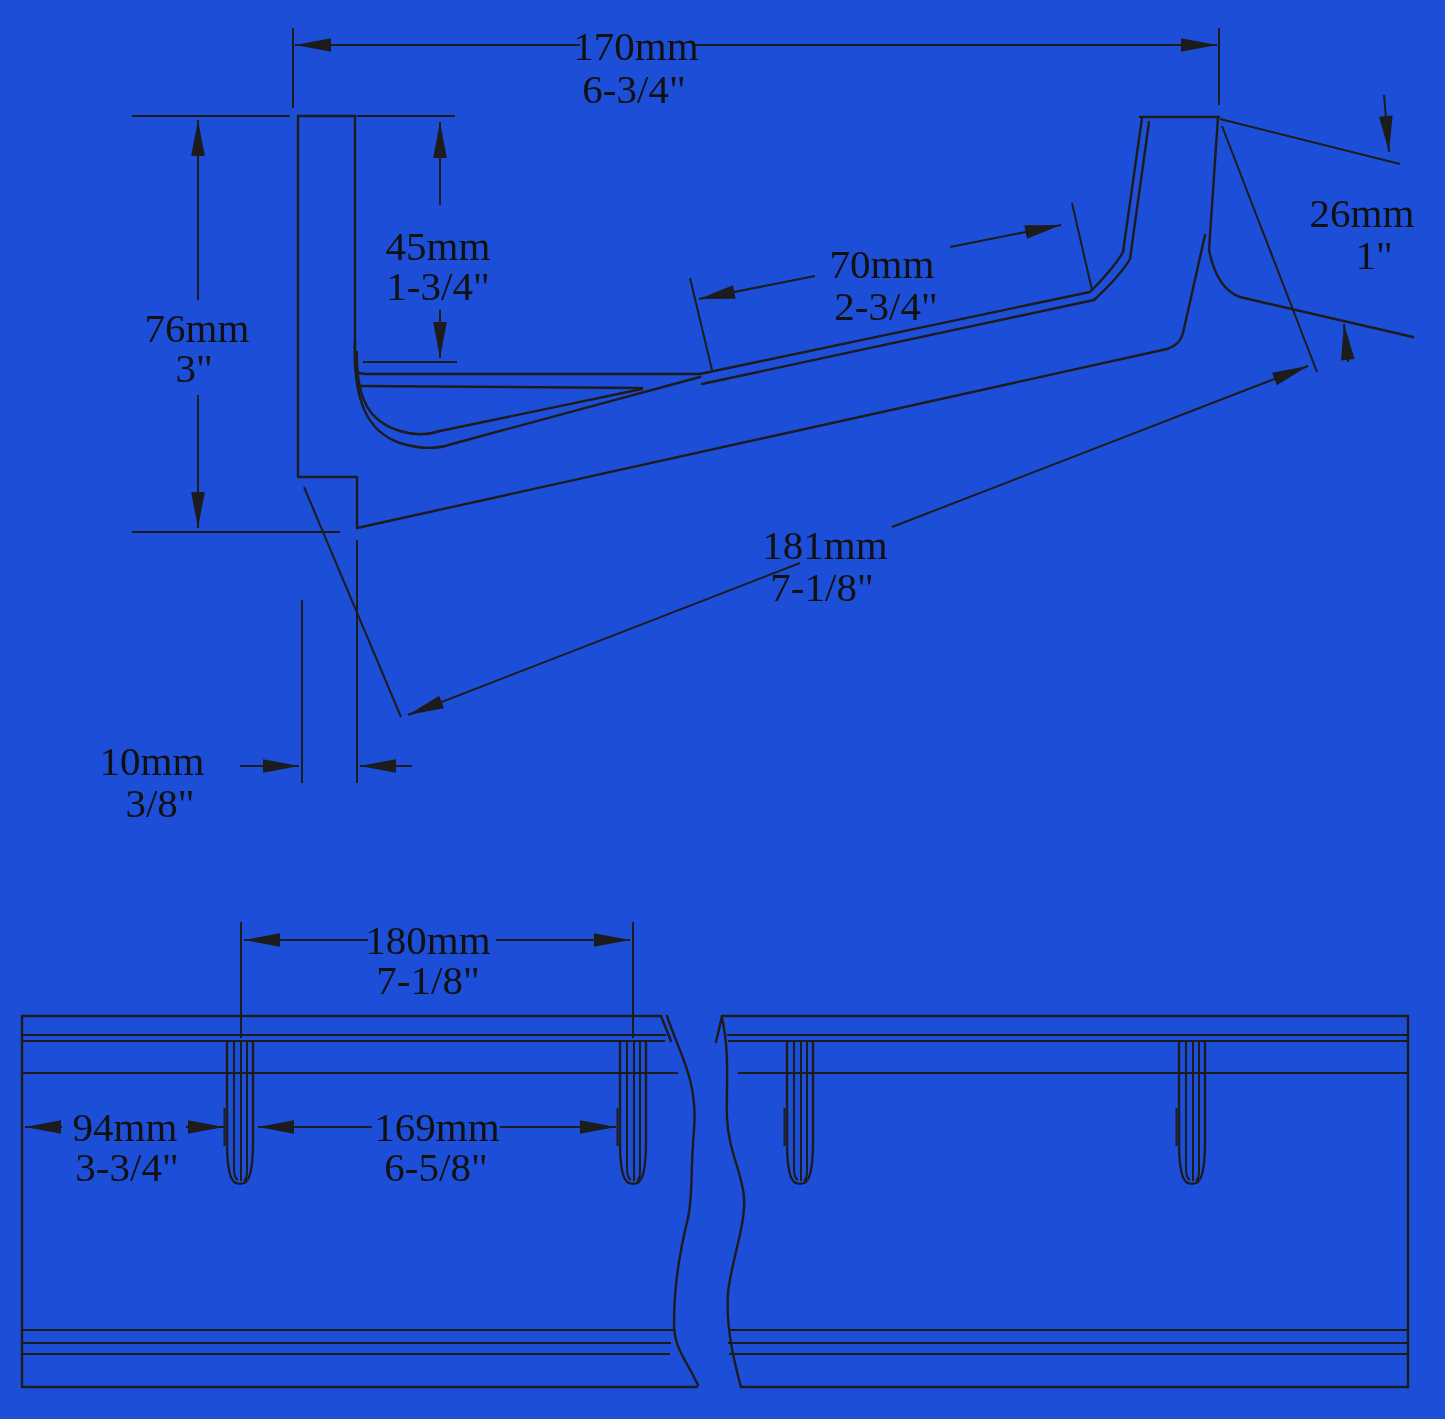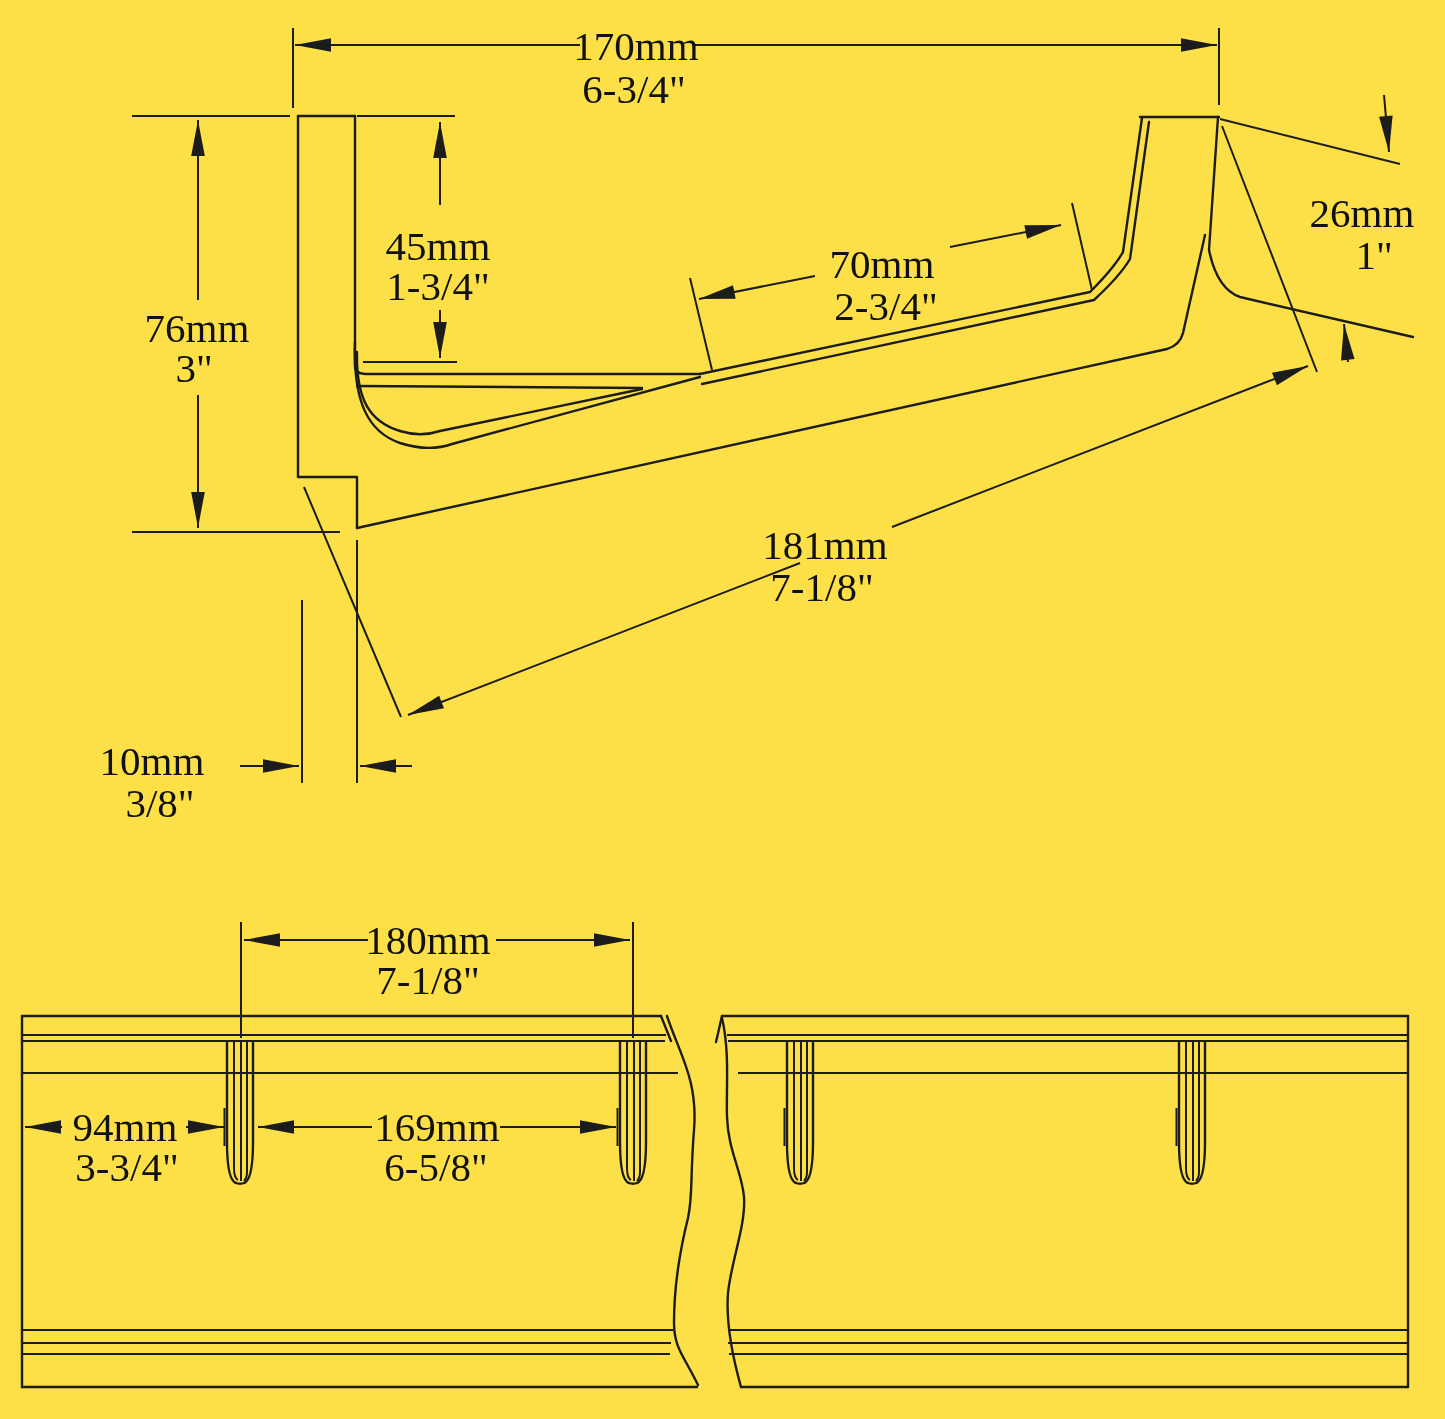--- a/index.html
+++ b/index.html
@@ -1,16 +1,16 @@
 <!DOCTYPE html>
 <html><head>
 <meta charset="utf-8">
 <style>
   html,body{margin:0;padding:0;background:#ffffff;}
-  .stage{position:relative;width:1445px;height:1419px;background:#fde047;overflow:hidden;}
+  .stage{position:relative;width:1445px;height:1419px;background:#1d4ed8;overflow:hidden;}
   svg{position:absolute;left:0;top:0;}
   .edge{fill:none;stroke:#1c1c1c;stroke-width:2.4;stroke-linecap:round;stroke-linejoin:round;}
   .thin{fill:none;stroke:#1c1c1c;stroke-width:2;stroke-linecap:butt;}
   .dim{fill:none;stroke:#1c1c1c;stroke-width:2;stroke-linecap:butt;}
   .lbl{font-family:"Liberation Serif","DejaVu Serif",serif;font-size:41px;fill:#111;text-anchor:middle;}
 </style>
 </head>
 <body>
 
 <div class="stage">

